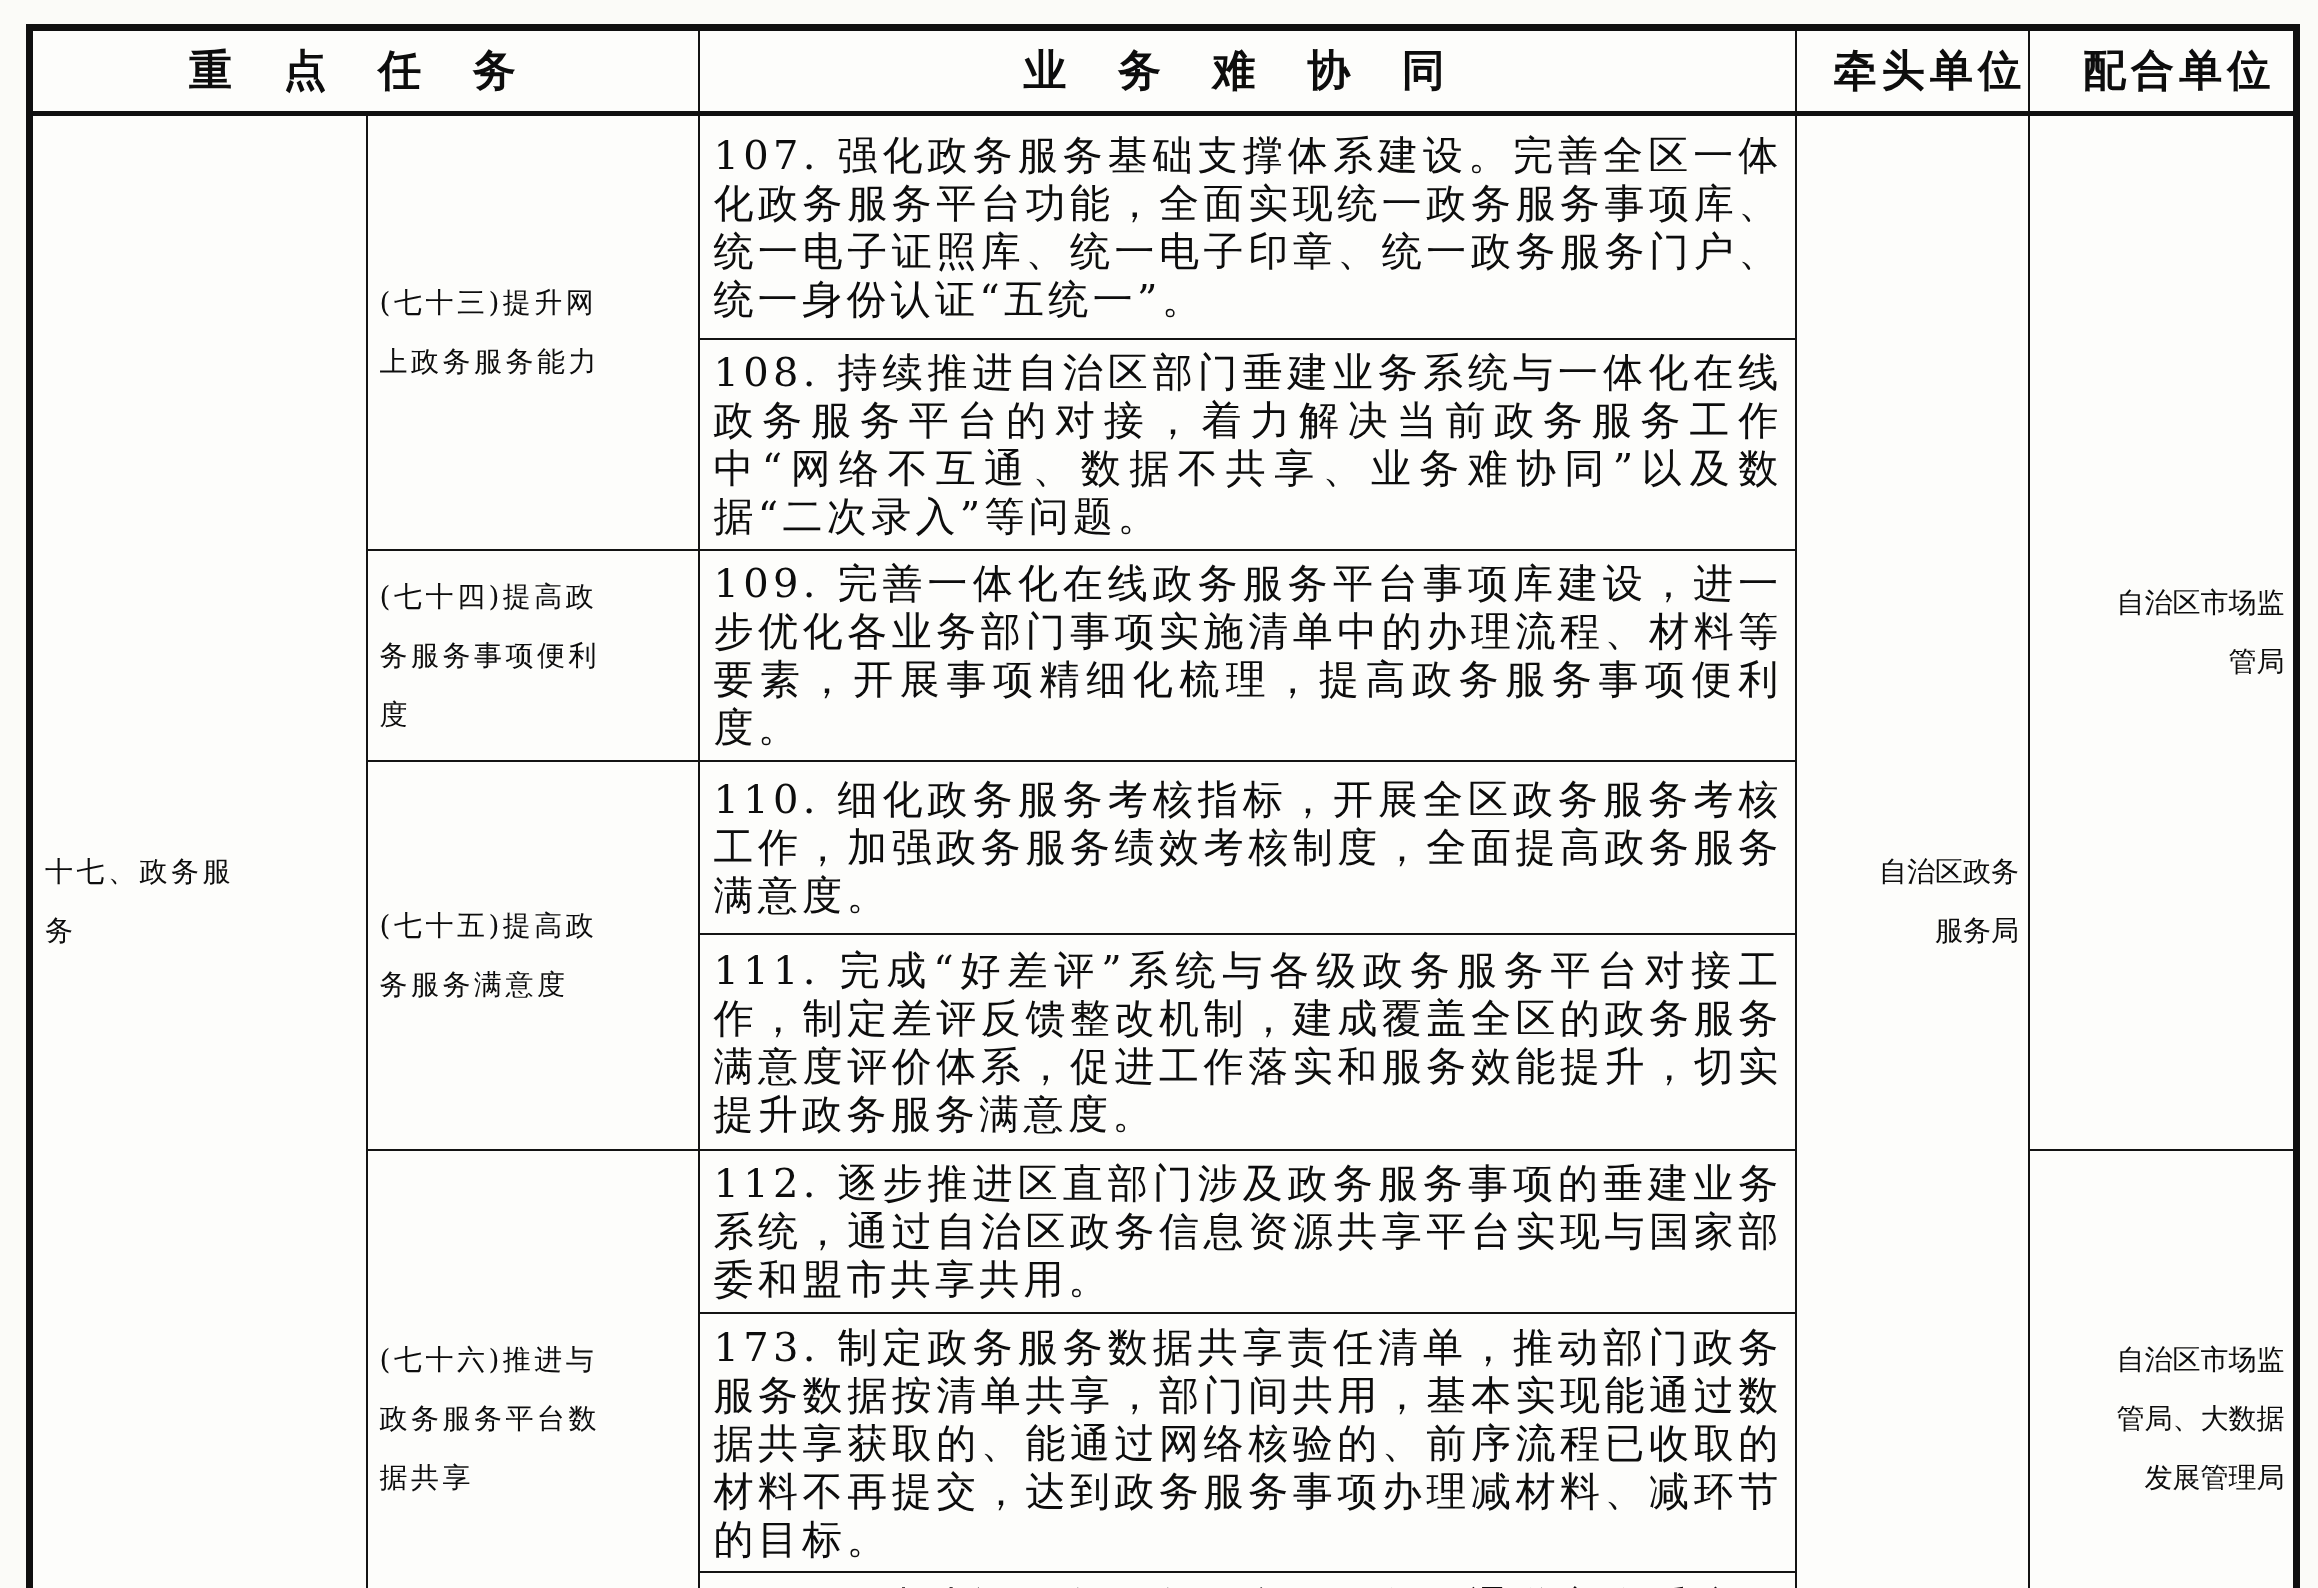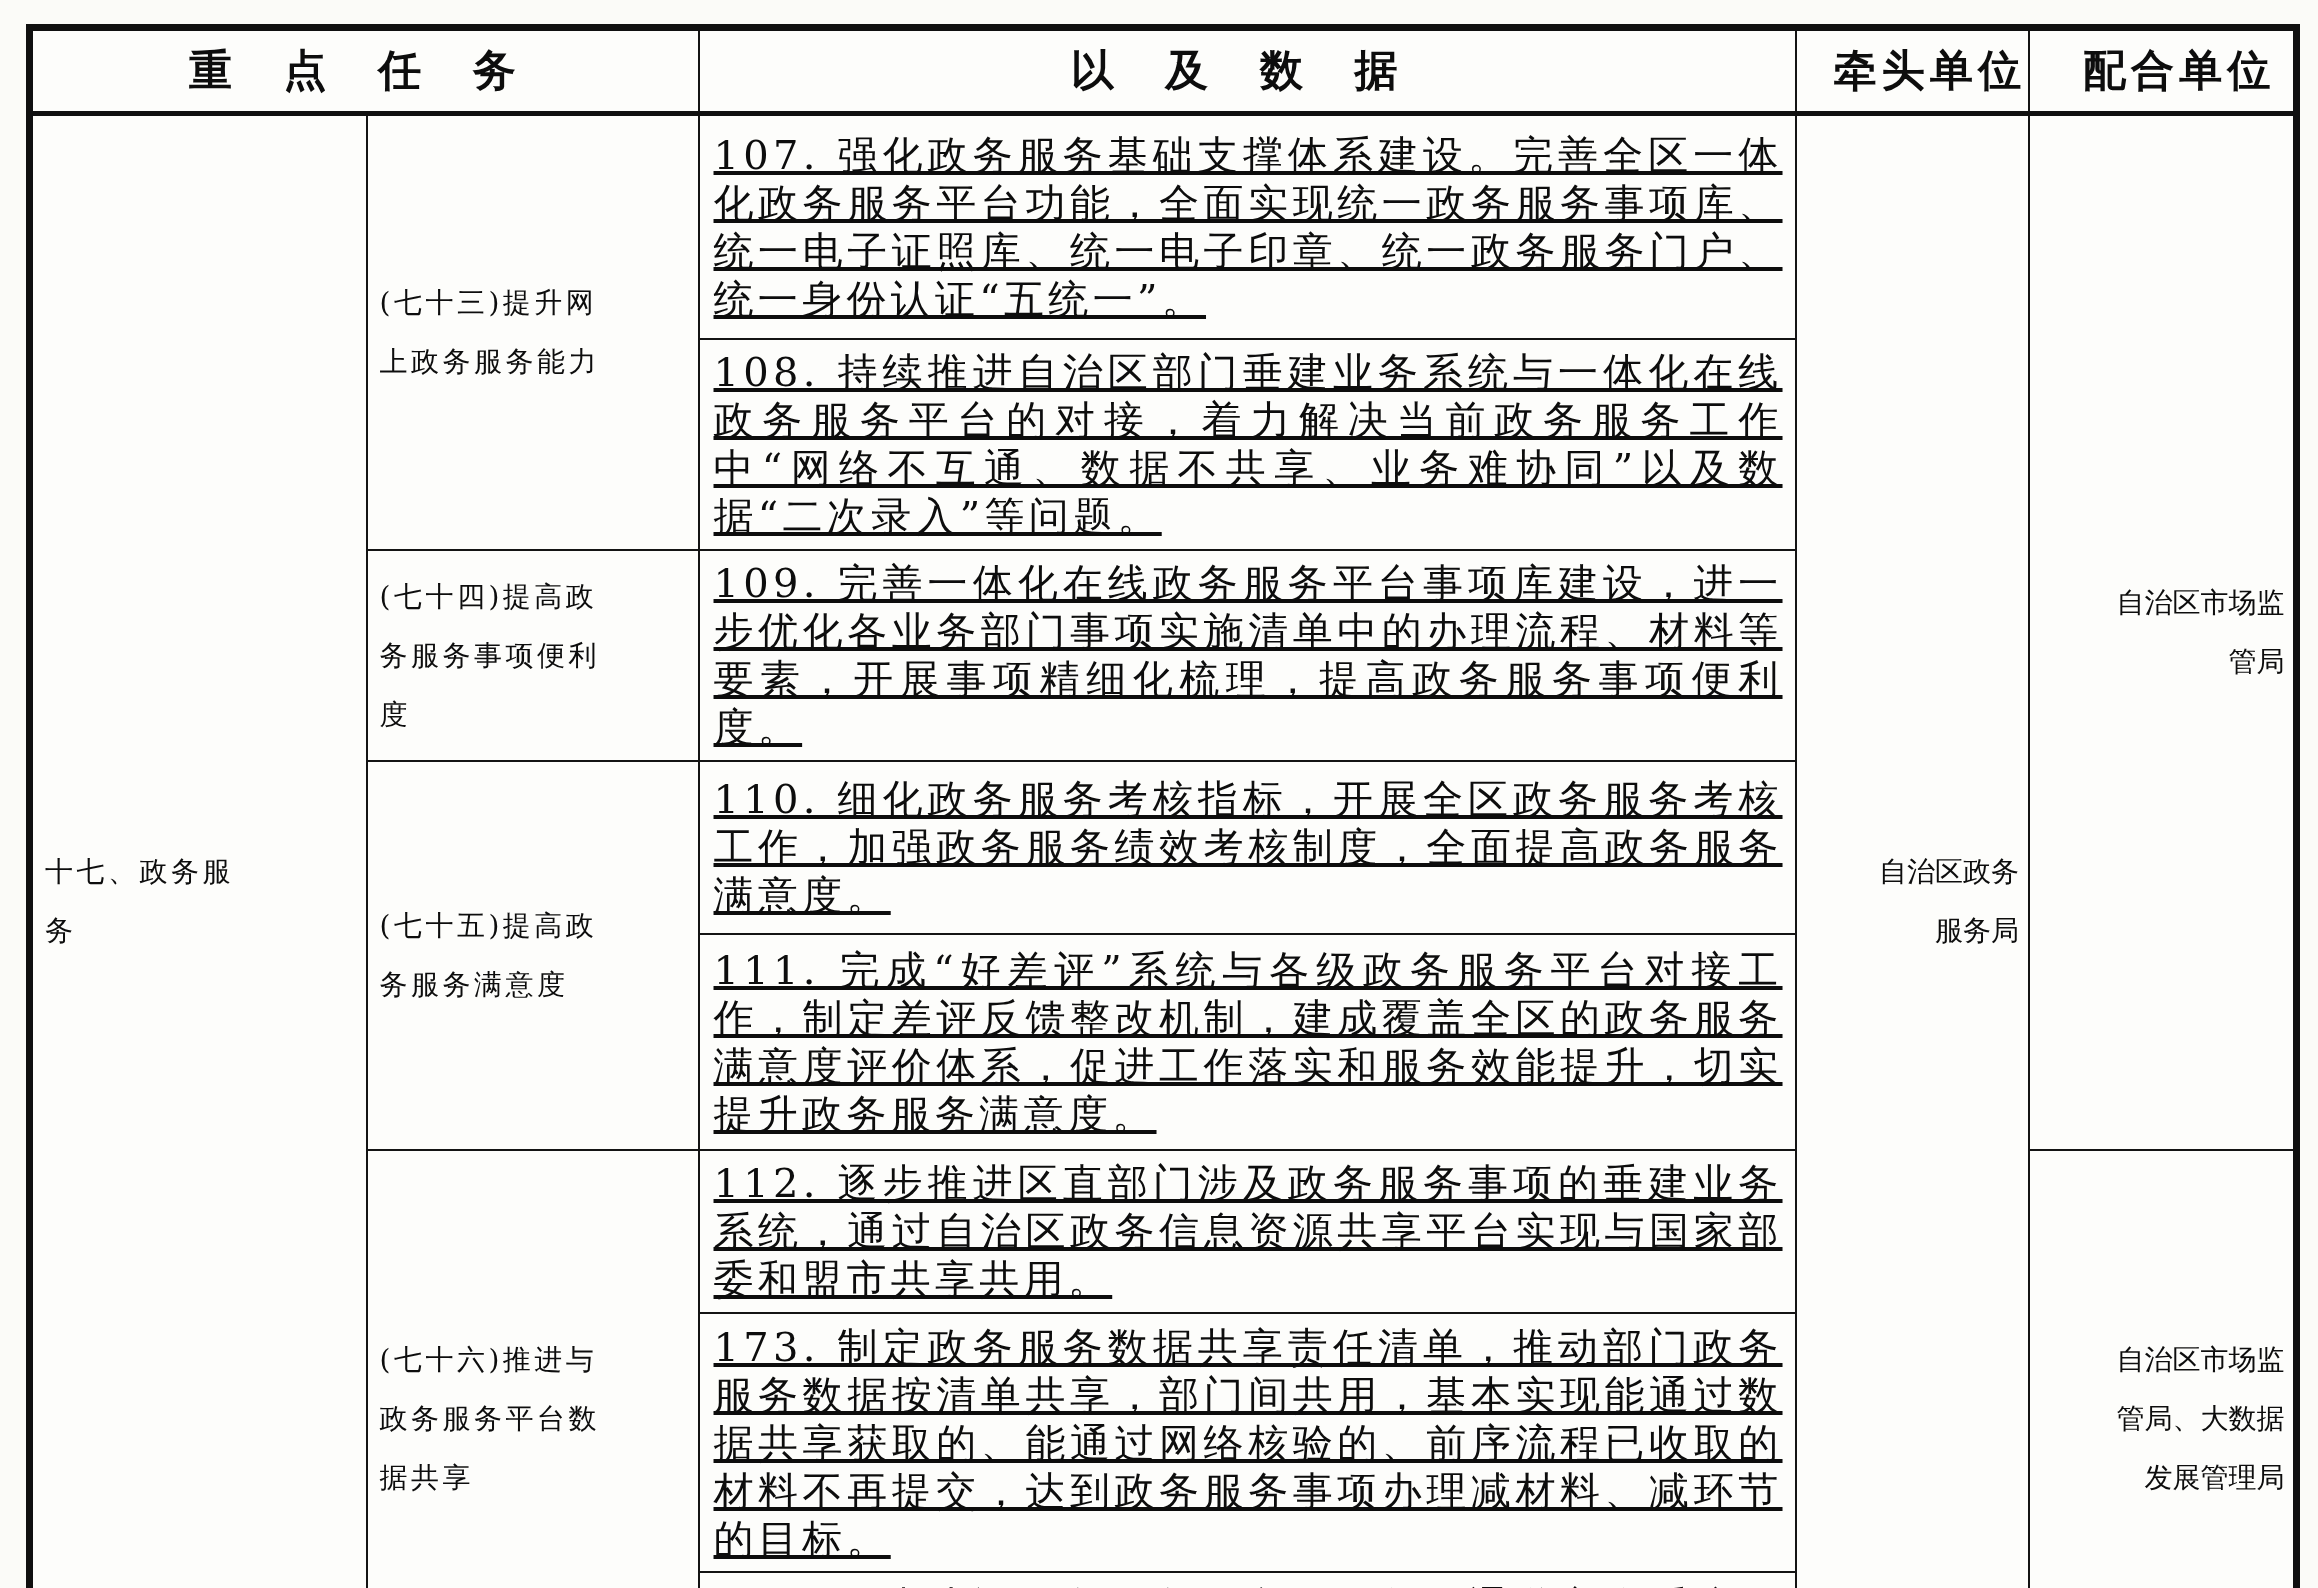--- a/index.html
+++ b/index.html
@@ -64,39 +64,38 @@
   }
   td.unit { letter-spacing: 0; padding: 5.2px 8.6px; text-align: right; }
 
   td.mea {
     font-size: 40px;
     line-height: 48px;
     letter-spacing: 4.3px;
     padding: 8.6px 12px 8.6px 14px;
     text-align: justify;
     vertical-align: middle;
-    text-decoration: underline;
   }
 </style>
 </head>
 <body>
 
 <div class="page">
   <table class="doc-table">
     <colgroup>
       <col class="c1">
         <col class="c2">
         <col class="c3">
         <col class="c4">
         <col class="c5">
     </colgroup>
     <thead>
       <tr>
         <th colspan="2" class="hdr-wide">重点任务</th>
-        <th class="hdr-wide">以及数据</th>
+        <th class="hdr-wide">业务难协同</th>
         <th class="hdr-unit">牵头单位</th>
         <th class="hdr-unit">配合单位</th>
       </tr>
     </thead>
     <tbody>
       <tr class="r107">
         <td class="cat" rowspan="8">十七、政务服
 务</td>
         <td class="sub" rowspan="2">(七十三)提升网
 上政务服务能力</td>

